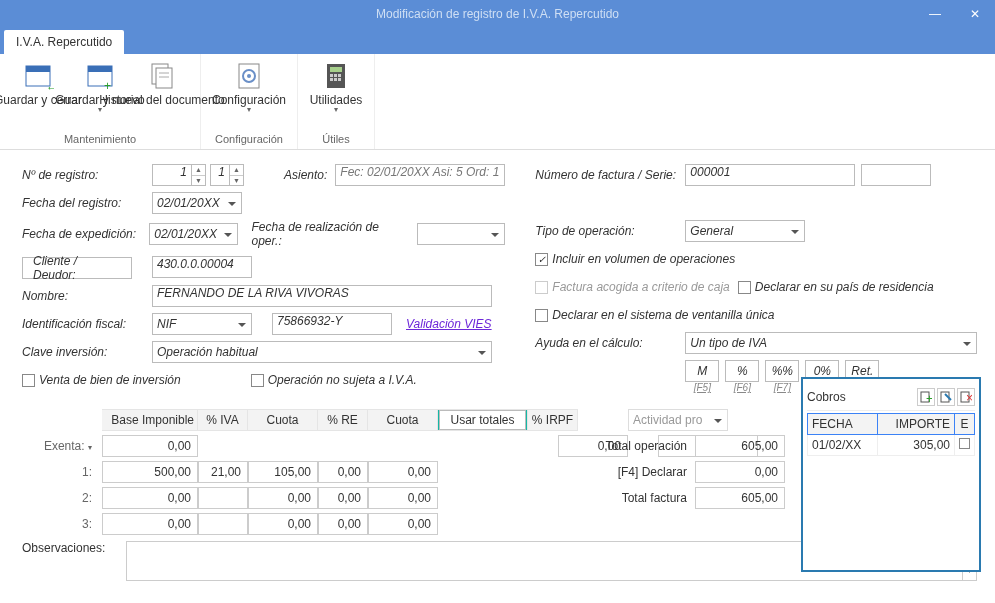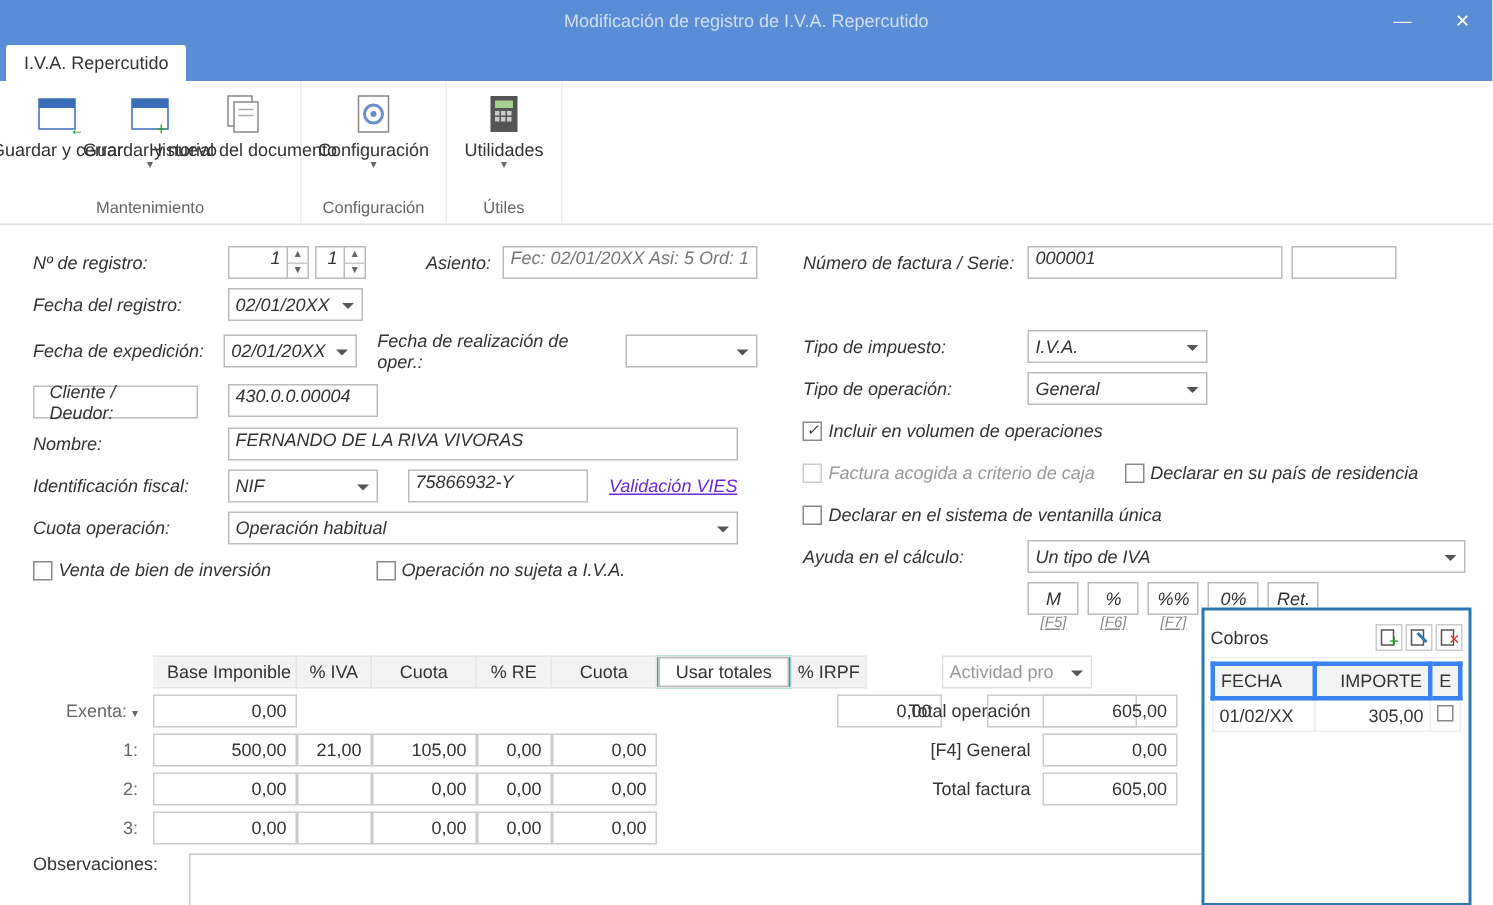--- a/index.html
+++ b/index.html
@@ -44,21 +44,21 @@
 .gc { border: 1px solid #ccc; height: 22px; text-align: right; padding: 0 6px; display: flex; align-items: center; justify-content: flex-end; background: #fff; }
 .totals { position: absolute; right: 210px; top: 26px; }
 .totals .trow { display: flex; align-items: center; margin-bottom: 4px; justify-content: flex-end; }
 .totals .tlbl { width: 120px; text-align: right; padding-right: 8px; }
 .totals .tval { width: 90px; border: 1px solid #ccc; height: 22px; text-align: right; padding: 0 6px; display: flex; align-items: center; justify-content: flex-end; }
 .cobros { position: absolute; right: 14px; top: -32px; width: 180px; border: 2px solid #2a7ab0; background: #fff; padding: 4px; }
 .cobros .chead { display: flex; justify-content: space-between; align-items: center; height: 28px; border-bottom: 1px solid #eee; }
 .cobros .cicons { display: flex; gap: 2px; }
 .cobros .ci { width: 18px; height: 18px; border: 1px solid #ccc; display: flex; align-items: center; justify-content: center; }
 .cobros table { width: 100%; border-collapse: collapse; margin-top: 2px; }
-.cobros th { background: #f3f3f3; border: 3px solid #3b82f6; font-weight: normal; padding: 3px 4px; text-align: left; }
+.cobros th { background: #f3f3f3; border: 1px solid #3b82f6; font-weight: normal; padding: 3px 4px; text-align: left; }
 .cobros td { border: 1px solid #eee; padding: 3px 4px; }
 .cobros .body { height: 110px; }
 .obs { display: flex; align-items: flex-start; margin-top: 6px; }
 .obs .lbl2 { width: 104px; padding-right: 8px; }
 .obs .ta { border: 1px solid #ccc; height: 40px; flex: 1; position: relative; }
 .spin { width: 14px; border-left: 1px solid #ccc; display: flex; flex-direction: column; }
 .spin div { flex: 1; display: flex; align-items: center; justify-content: center; font-size: 7px; color: #666; }
 .spin div:first-child { border-bottom: 1px solid #ccc; }
 </style>
 </head>
@@ -202,21 +202,21 @@
     </div>
     <div class="row">
       <div class="lbl">Identificación fiscal:</div>
       <div class="sel" style="width:100px">
           <span>NIF</span>
         </div>
       <div class="inp" style="width:120px;margin-left:20px">75866932-Y</div>
       <span class="link grey" style="margin-left:14px;color:#6d28d9">Validación VIES</span>
     </div>
     <div class="row">
-      <div class="lbl">Cuota operación:</div>
+      <div class="lbl">Clave inversión:</div>
       <div class="sel" style="width:340px">
           <span>Operación habitual</span>
         </div>
     </div>
     <div class="row" style="gap:70px">
       <div class="chk">
           <div class="box"></div>
           <span>Venta de bien de inversión</span>
         </div>
       <div class="chk">
@@ -227,38 +227,32 @@
   </div>
 
   <div class="col">
     <div class="row">
       <div class="lbl" style="width:150px">Número de factura / Serie:</div>
       <div class="inp" style="width:170px">000001</div>
       <div class="inp" style="width:70px;margin-left:6px"></div>
     </div>
     <div style="height:28px"></div>
     <div class="row">
-      <div class="lbl" style="width:150px">Tipo de impuesto:</div>
-      <div class="sel" style="width:120px">
-          <span>I.V.A.</span>
-        </div>
-    </div>
-    <div class="row">
       <div class="lbl" style="width:150px">Tipo de operación:</div>
       <div class="sel" style="width:120px">
           <span>General</span>
         </div>
     </div>
     <div class="row" style="gap:20px">
       <div class="chk">
           <div class="box">✓</div>
           <span>Incluir en volumen de operaciones</span>
         </div>
     </div>
-    <div class="row" style="gap:20px">
+    <div class="row" style="gap:8px">
       <div class="chk grey">
           <div class="box" style="border-color:#ccc"></div>
           <span>Factura acogida a criterio de caja</span>
         </div>
       <div class="chk">
           <div class="box"></div>
           <span>Declarar en su país de residencia</span>
         </div>
     </div>
     <div class="row">
@@ -368,21 +362,21 @@
         </div>
     </div>
   </div>
 
   <div class="totals">
     <div class="trow">
         <div class="tlbl">Total operación</div>
         <div class="tval">605,00</div>
       </div>
     <div class="trow">
-        <div class="tlbl">[F4] General</div>
+        <div class="tlbl">[F4] Declarar</div>
         <div class="tval">0,00</div>
       </div>
     <div class="trow">
         <div class="tlbl">Total factura</div>
         <div class="tval">605,00</div>
       </div>
   </div>
 
   <div class="cobros">
     <div class="chead">

